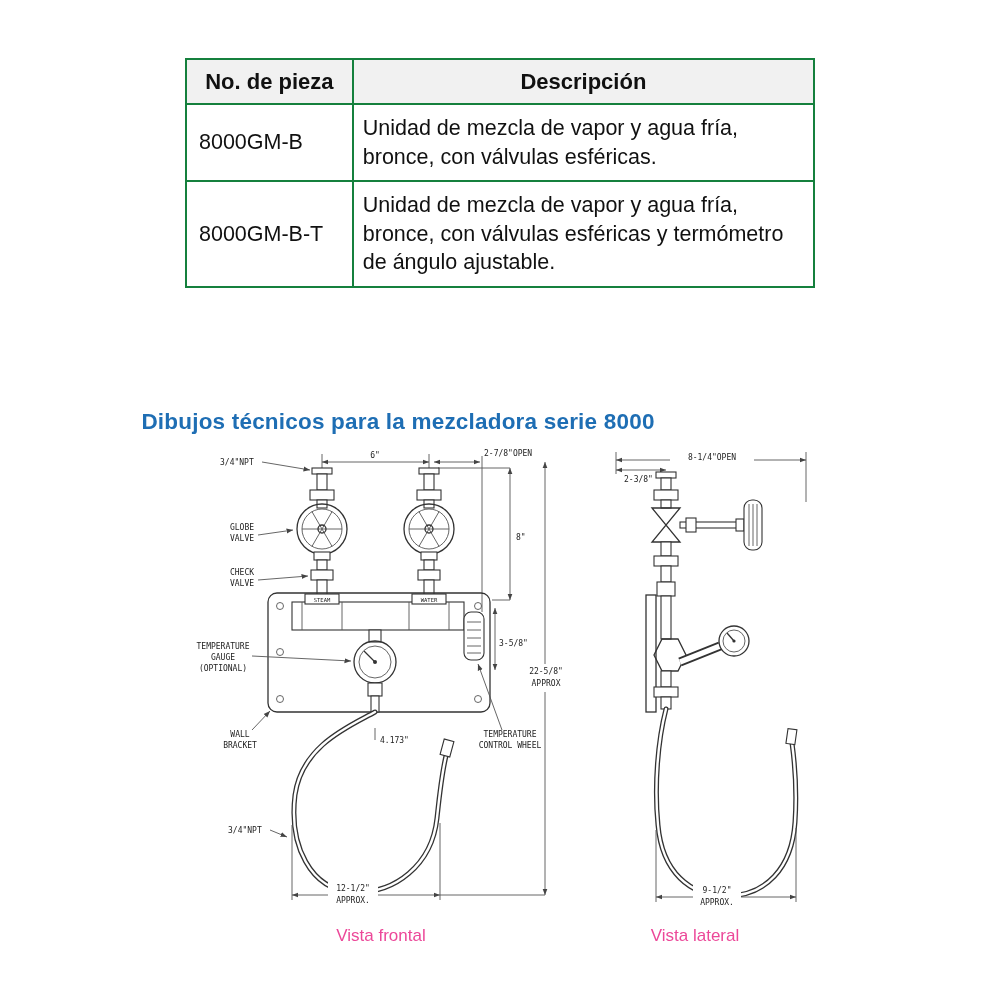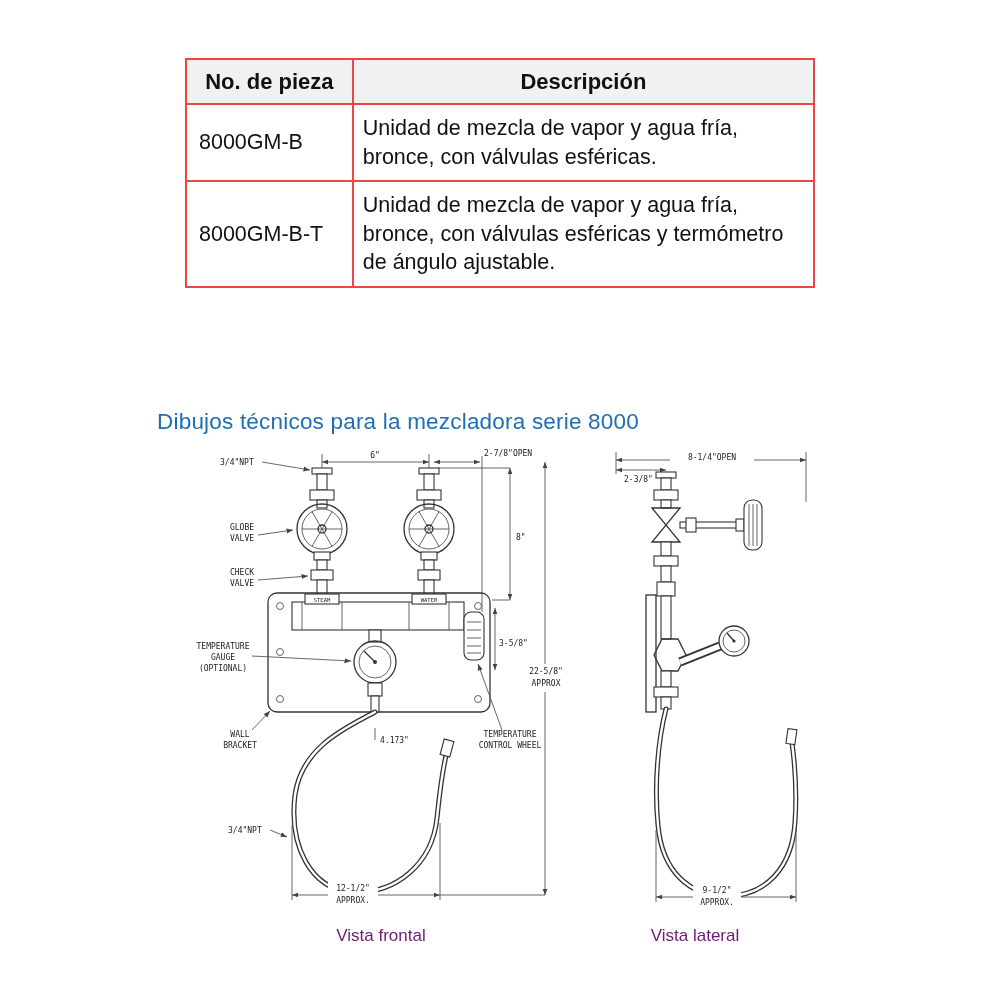--- a/index.html
+++ b/index.html
@@ -1,44 +1,44 @@
 <!DOCTYPE html>
 <html><head>
 <meta charset="utf-8">
 <style>
   * { margin:0; padding:0; box-sizing:border-box; }
   html,body { width:1000px; height:1000px; background:#fff; }
   body { font-family:"Liberation Sans", sans-serif; position:relative; color:#111; }
 
   .parts-table { position:absolute; left:185px; top:58px; width:630px; border-collapse:collapse; }
-  .parts-table th, .parts-table td { border:2px solid #ef4444; }
+  .parts-table th, .parts-table td { border:2px solid #15803d; }
   .parts-table th { background:#f1f1f1; font-size:22px; font-weight:700; height:45px; padding:4px 8px; text-align:center; }
   .parts-table td { font-size:21.5px; line-height:1.33; vertical-align:middle; }
   td.part-cell { width:162px; padding:10px 6px 10px 12px; }
   td.desc-cell { width:448px; padding:9px 8px 9px 9px; }
 
   .section-heading { position:absolute; left:0; top:409px; width:796px; text-align:center;
-    font-size:22.5px; font-weight:400; color:#1e6eb4; letter-spacing:0.2px; }
+    font-size:22.5px; font-weight:700; color:#1e6eb4; letter-spacing:0.2px; }
 
   .drawing { position:absolute; }
   .drawing.front { left:190px; top:440px; }
   .drawing.side  { left:608px; top:440px; }
 
   svg text { font-family:"DejaVu Sans Mono", monospace; fill:#222; }
   .lbl  { font-size:8px; }
   .tiny { font-size:5.5px; }
   .thin { stroke:#555; stroke-width:0.9; fill:none; }
   .med  { stroke:#333; stroke-width:1.3; fill:none; }
   .dim  { stroke:#555; stroke-width:0.9; fill:none; }
   .part { fill:#fff; stroke:#333; stroke-width:1.1; }
   .wfill{ fill:#fff; stroke:none; }
   .hose-outer { stroke:#333; stroke-width:5; fill:none; stroke-linecap:round; }
   .hose-inner { stroke:#fff; stroke-width:2.4; fill:none; stroke-linecap:round; }
 
-  .caption { position:absolute; font-size:17px; color:#701a75; width:170px; text-align:center; }
+  .caption { position:absolute; font-size:17px; color:#ec4899; width:170px; text-align:center; }
   .caption.front { left:296px; top:926px; }
   .caption.side  { left:610px; top:926px;text-align:center; }
 </style>
 </head>
 <body>
 
 <div class="page">
 
   <table class="parts-table">
     <thead>

